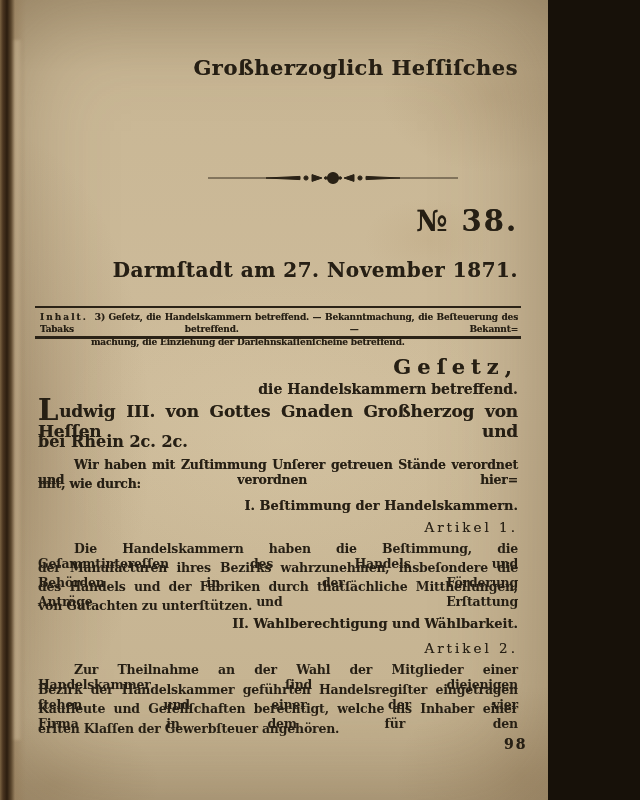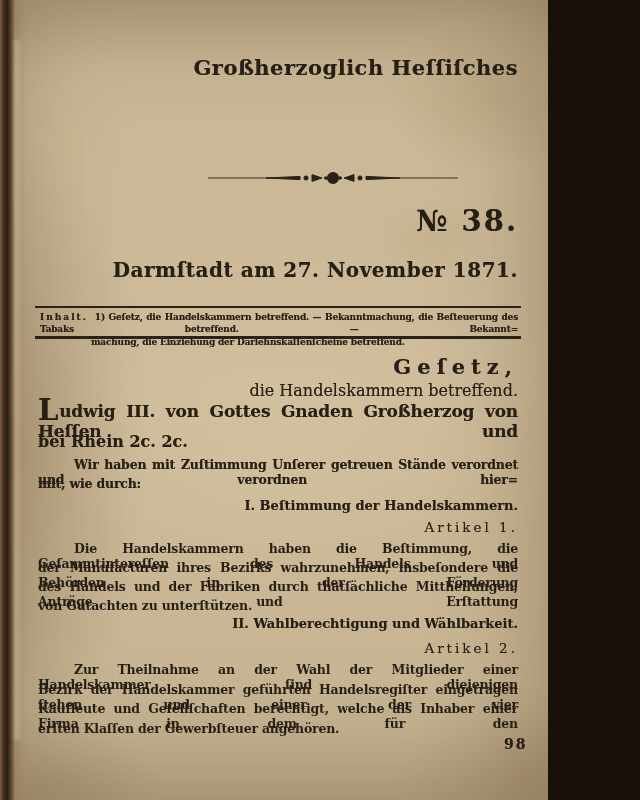--- a/index.html
+++ b/index.html
@@ -38,21 +38,21 @@
   .rule{position:absolute;left:35px;right:27px;background:#2a2216;}
   .rule-top{top:306px;height:2px;}
   .rule-bottom{top:336px;height:3px;}
 
   .toc{top:311px;left:40px;right:30px;font-size:9px;font-weight:bold;letter-spacing:-.2px;line-height:12px;}
   .toc-l1{text-align:justify;text-align-last:justify;}
   .toc-label{letter-spacing:2px;margin-right:7px;margin-top:8px;}
   .toc-l2{margin-left:51px;margin-top:1px;text-align:left;}
 
   .law-title{top:354px;font-size:21px;font-weight:bold;letter-spacing:6px;}
-  .law-sub{top:381px;font-size:16px;font-weight:normal;}
+  .law-sub{top:381px;font-size:14px;font-weight:bold;}
 
   .proc1{top:401px;font-size:17px;font-weight:bold;letter-spacing:-.2px;}
   .drop-cap{font-size:29px;line-height:10px;vertical-align:-3px;margin-right:1px;}
   .proc2{top:432px;left:38px;font-size:16px;font-weight:bold;}
 
   .body-line{height:19px;font-size:12.5px;font-weight:bold;letter-spacing:-.2px;
     text-align:justify;text-align-last:justify;}
   .body-line.first{text-indent:36px;}
   .body-line.last{text-align-last:left;}
 
@@ -100,21 +100,21 @@
       <circle class="orn" cx="117.8" cy="7" r="1.3"></circle>
       <circle class="orn" cx="132.2" cy="7" r="1.3"></circle>
     </svg>
   </div>
 
   <div class="t center issue">№ 38.</div>
   <div class="t center dateline">Darmſtadt am 27. November 1871.</div>
 
   <div class="rule rule-top"></div>
   <div class="t toc">
-    <div class="toc-l1"><span class="toc-label">Inhalt.</span><span>1) Geſetz, die Handelskammern betreffend. — Bekanntmachung, die Beſteuerung des Tabaks betreffend. — Bekannt=</span></div>
+    <div class="toc-l1"><span class="toc-label">Inhalt.</span><span>3) Geſetz, die Handelskammern betreffend. — Bekanntmachung, die Beſteuerung des Tabaks betreffend. — Bekannt=</span></div>
     <div class="toc-l2">machung, die Einziehung der Darlehnskaſſenſcheine betreffend.</div>
   </div>
   <div class="rule rule-bottom"></div>
 
   <div class="t center law-title">Geſetz,</div>
   <div class="t center law-sub">die Handelskammern betreffend.</div>
 
   <div class="t jl proc1"><span class="drop-cap">L</span><span>udwig III. von Gottes Gnaden Großherzog von Heſſen und</span></div>
   <div class="t proc2">bei Rhein 2c. 2c.</div>
 

